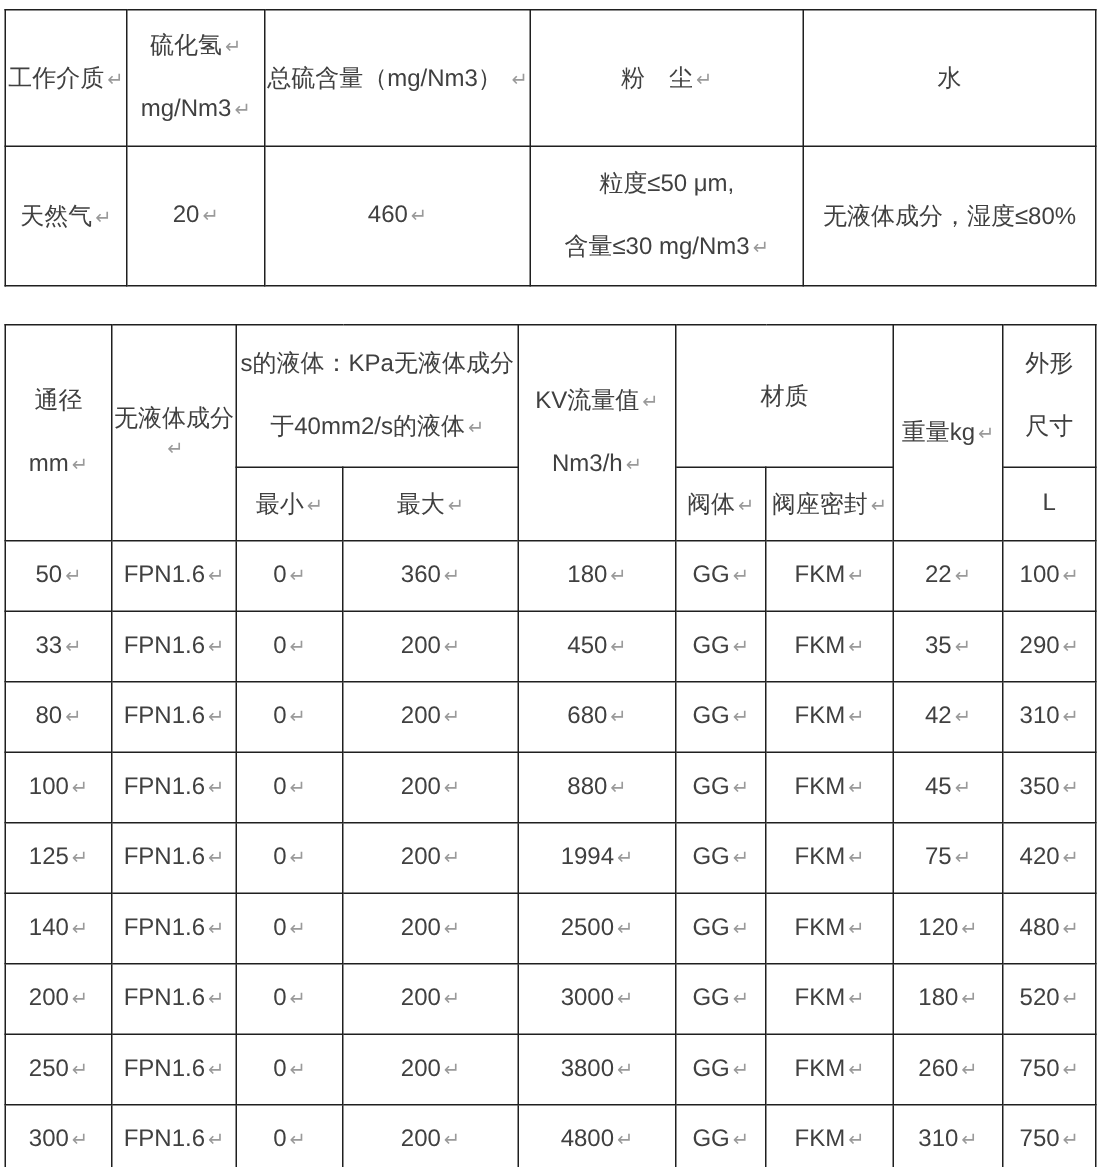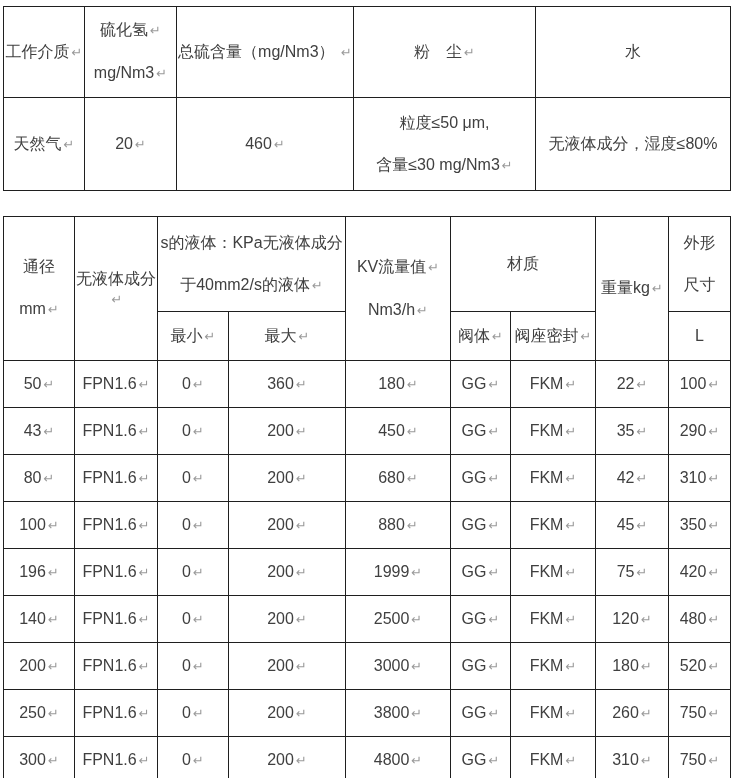--- a/index.html
+++ b/index.html
@@ -160,21 +160,21 @@
     <td><span class="t">FPN1.6</span><span class="pm">↵</span></td>
     <td><span class="t">0</span><span class="pm">↵</span></td>
     <td><span class="t">360</span><span class="pm">↵</span></td>
     <td><span class="t">180</span><span class="pm">↵</span></td>
     <td><span class="t">GG</span><span class="pm">↵</span></td>
     <td><span class="t">FKM</span><span class="pm">↵</span></td>
     <td><span class="t">22</span><span class="pm">↵</span></td>
     <td><span class="t">100</span><span class="pm">↵</span></td>
   </tr>
       <tr class="drow">
-    <td><span class="t">43</span><span class="pm">↵</span></td>
+    <td><span class="t">33</span><span class="pm">↵</span></td>
     <td><span class="t">FPN1.6</span><span class="pm">↵</span></td>
     <td><span class="t">0</span><span class="pm">↵</span></td>
     <td><span class="t">200</span><span class="pm">↵</span></td>
     <td><span class="t">450</span><span class="pm">↵</span></td>
     <td><span class="t">GG</span><span class="pm">↵</span></td>
     <td><span class="t">FKM</span><span class="pm">↵</span></td>
     <td><span class="t">35</span><span class="pm">↵</span></td>
     <td><span class="t">290</span><span class="pm">↵</span></td>
   </tr>
       <tr class="drow">
@@ -193,25 +193,25 @@
     <td><span class="t">FPN1.6</span><span class="pm">↵</span></td>
     <td><span class="t">0</span><span class="pm">↵</span></td>
     <td><span class="t">200</span><span class="pm">↵</span></td>
     <td><span class="t">880</span><span class="pm">↵</span></td>
     <td><span class="t">GG</span><span class="pm">↵</span></td>
     <td><span class="t">FKM</span><span class="pm">↵</span></td>
     <td><span class="t">45</span><span class="pm">↵</span></td>
     <td><span class="t">350</span><span class="pm">↵</span></td>
   </tr>
       <tr class="drow">
-    <td><span class="t">196</span><span class="pm">↵</span></td>
-    <td><span class="t">FPN1.6</span><span class="pm">↵</span></td>
-    <td><span class="t">0</span><span class="pm">↵</span></td>
-    <td><span class="t">200</span><span class="pm">↵</span></td>
-    <td><span class="t">1999</span><span class="pm">↵</span></td>
+    <td><span class="t">125</span><span class="pm">↵</span></td>
+    <td><span class="t">FPN1.6</span><span class="pm">↵</span></td>
+    <td><span class="t">0</span><span class="pm">↵</span></td>
+    <td><span class="t">200</span><span class="pm">↵</span></td>
+    <td><span class="t">1994</span><span class="pm">↵</span></td>
     <td><span class="t">GG</span><span class="pm">↵</span></td>
     <td><span class="t">FKM</span><span class="pm">↵</span></td>
     <td><span class="t">75</span><span class="pm">↵</span></td>
     <td><span class="t">420</span><span class="pm">↵</span></td>
   </tr>
       <tr class="drow">
     <td><span class="t">140</span><span class="pm">↵</span></td>
     <td><span class="t">FPN1.6</span><span class="pm">↵</span></td>
     <td><span class="t">0</span><span class="pm">↵</span></td>
     <td><span class="t">200</span><span class="pm">↵</span></td>

